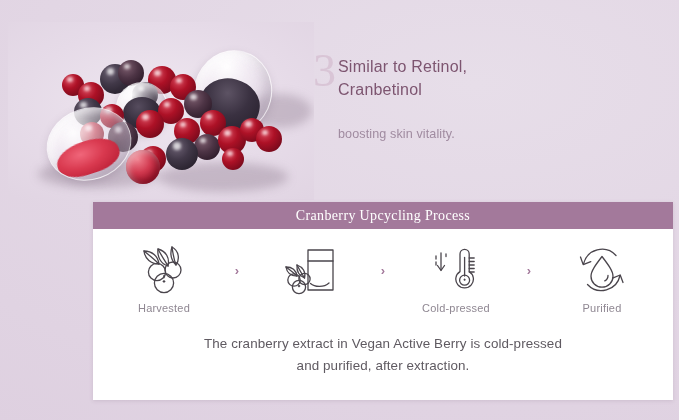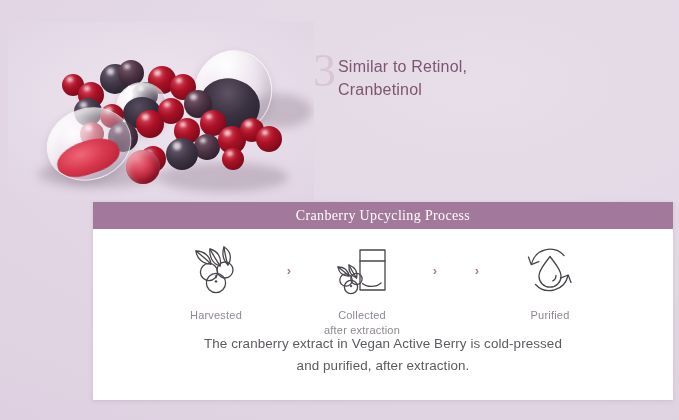--- a/index.html
+++ b/index.html
@@ -231,21 +231,21 @@
     flex-direction: column;
     align-items: center;
   }
   .step-icon {
     height: 54px;
     display: flex;
     align-items: center;
     justify-content: center;
   }
   .step-label {
-    margin-top: 11px;
+    margin-top: 4px;
     font-size: 11px;
     line-height: 1.35;
     color: #8f8792;
     text-align: center;
     letter-spacing: 0.2px;
   }
   .sep {
     width: 42px;
     height: 54px;
     display: flex;
@@ -323,20 +323,21 @@
   </div>
 
   <div class="numeral">3</div>
 
   <div class="heading">
     <div>Similar to Retinol,</div>
     <div>Cranbetinol</div>
   </div>
 
   <div class="subcopy">
+    <div>boosting skin vitality.</div>
   </div>
 
   <div class="card">
 
     <div class="card-header">
       <span class="card-header-title">Cranberry Upcycling Process</span>
     </div>
 
     <div class="card-body">
 
@@ -375,28 +376,43 @@
               <path d="M4 22 C10 22 14 25 15 31 C9 31 5 28 4 22 Z"></path>
               <path d="M4 22 C8 25 12 28 15 31"></path>
               <path d="M15 20 C21 22 24 27 22.5 33 C17.5 31 14.5 26 15 20 Z"></path>
               <path d="M15 20 C17.5 25 20.5 30 22.5 33"></path>
               <circle cx="12" cy="35" r="6.2"></circle>
               <circle cx="22.5" cy="34" r="5.6"></circle>
               <circle cx="17" cy="42" r="6.6"></circle>
               <path d="M16.4 41 h1.3 M17 40.4 v1.3"></path>
             </svg>
           </div>
+        </div>
+
+        <div class="sep">›</div>
+
+        <div class="step">
+          <div class="step-icon">
+            <svg class="ico" width="52" height="50" viewBox="0 0 52 50" fill="none" stroke="#4a454c" stroke-width="1.3" stroke-linecap="round" stroke-linejoin="round">
+              <path d="M11 8 v17"></path>
+              <path d="M7.5 20.5 L11 25.5 L14.5 20.5"></path>
+              <path d="M6 11 v3 M6 17 v3"></path>
+              <path d="M16 9 v2.5"></path>
+              <path d="M30 9 a4.6 4.6 0 0 1 9.2 0 v17.6 a8.8 8.8 0 1 1 -9.2 0 Z"></path>
+              <circle cx="34.6" cy="35.2" r="5"></circle>
+              <path d="M34.6 31 v-18.5"></path>
+              <path d="M39.2 13 h5 M39.2 16.5 h5 M39.2 20 h5 M39.2 23.5 h5 M39.2 27 h5"></path>
+              <path d="M34.1 34.7 h1 M34.6 34.2 v1"></path>
+            </svg>
+          </div>
           <div class="step-label">
-            <div>Collected</div>
-            <div>after extraction</div>
+            <div>Cold-pressed</div>
+            <div></div>
           </div>
         </div>
-
-        <div class="sep">›</div>
-
 
         <div class="sep">›</div>
 
         <div class="step">
           <div class="step-icon">
             <svg class="ico" width="54" height="50" viewBox="0 0 54 50" fill="none" stroke="#4a454c" stroke-width="1.3" stroke-linecap="round" stroke-linejoin="round">
               <path d="M8.5 19 A19 19 0 0 1 41 10.5"></path>
               <path d="M5.5 12 L8.2 19.6 L15.8 16.6"></path>
               <path d="M45 30.5 A19 19 0 0 1 12.5 39.5"></path>
               <path d="M48 37.5 L45.2 30 L37.6 33.2"></path>

